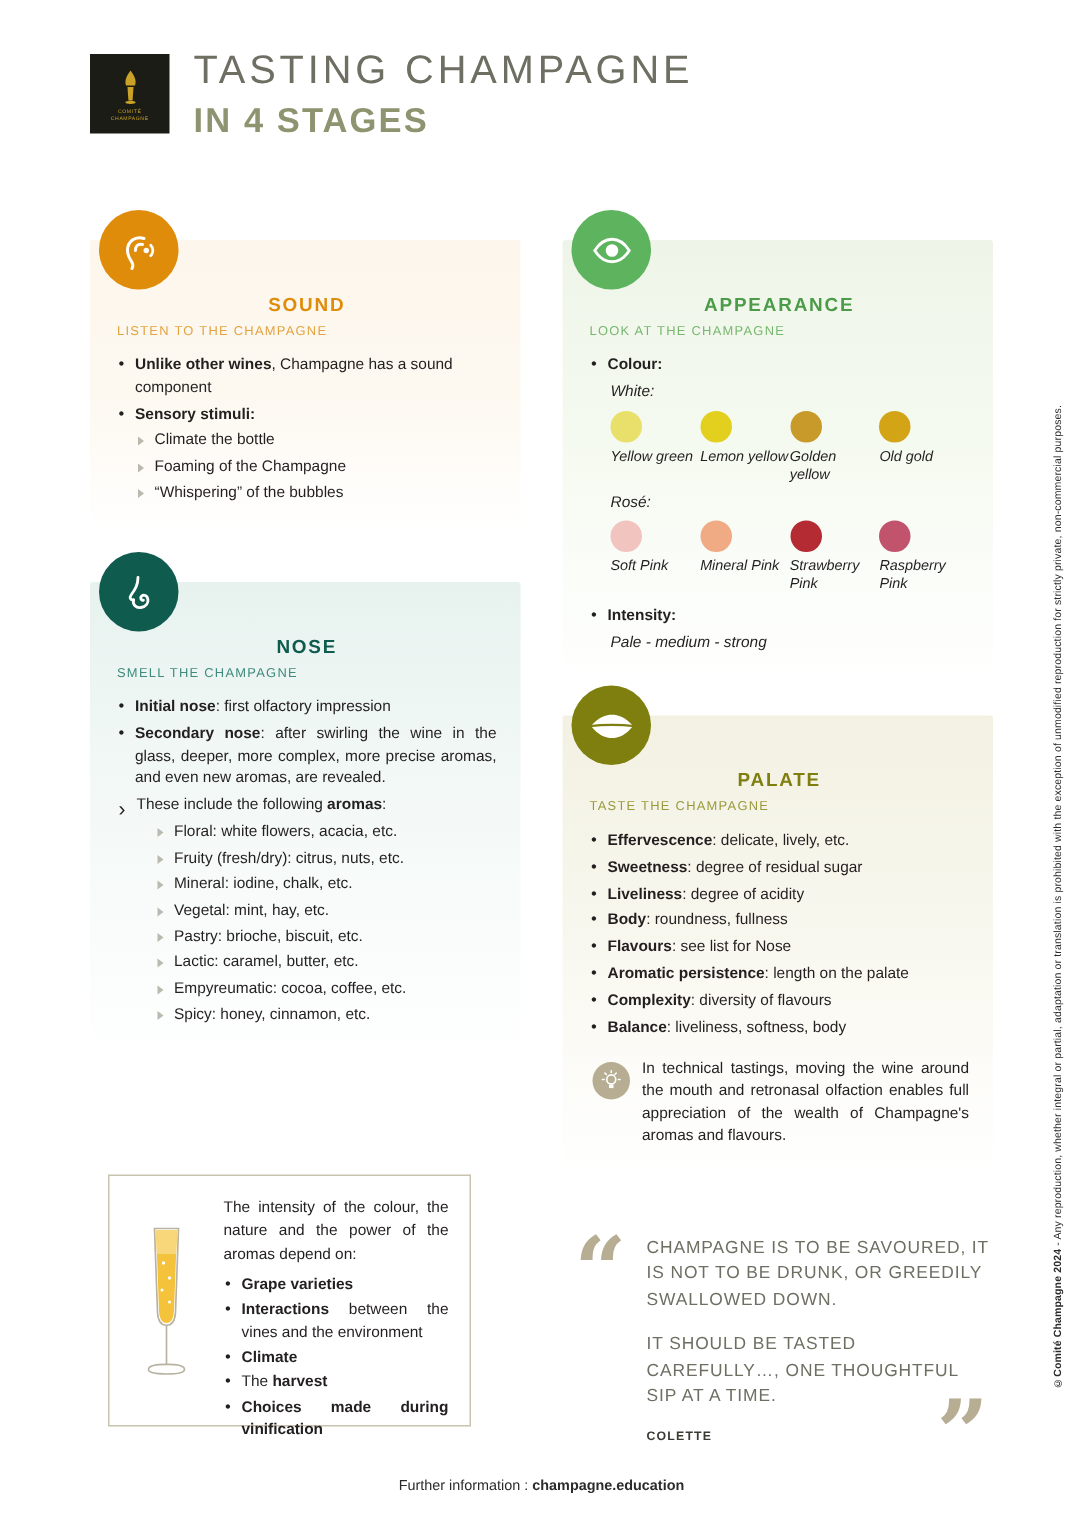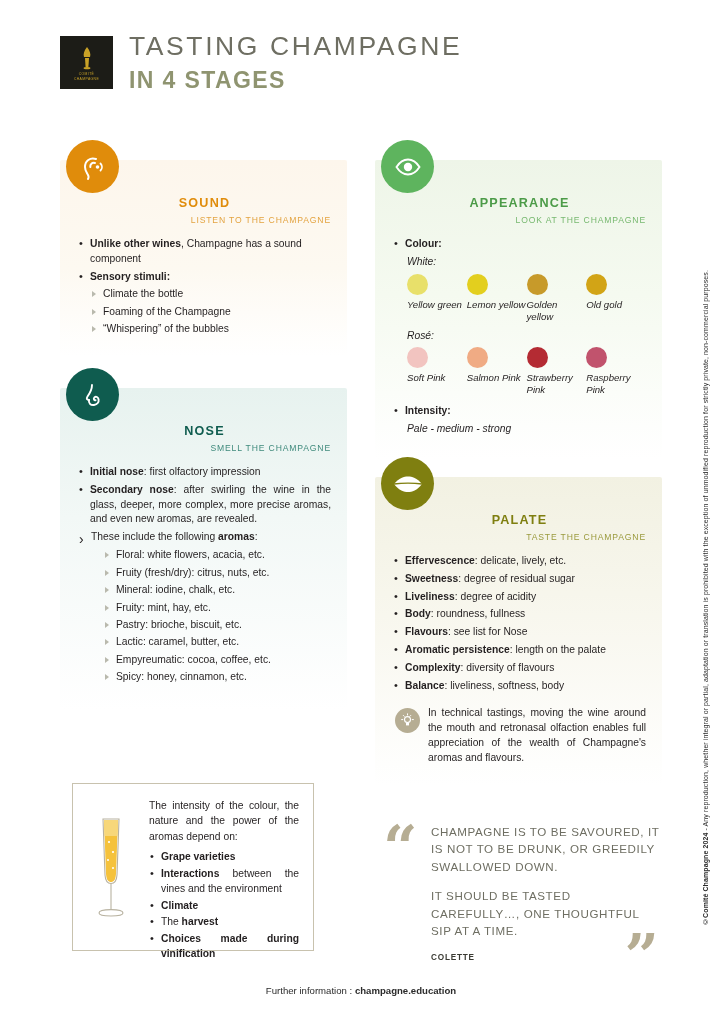--- a/index.html
+++ b/index.html
@@ -78,21 +78,21 @@
     z-index: 5;
   }
   .panel-title {
     text-align: center;
     font-weight: bold;
     font-size: 12.6px;
     letter-spacing: 1.2px;
     margin-bottom: 2px;
   }
   .panel-subtitle {
-    text-align: right;
+    text-align: left;
     font-size: 8.6px;
     letter-spacing: 0.85px;
     margin-bottom: 10px;
   }
 
   ul.bul { list-style: none; margin: 0; padding: 0; }
   ul.bul > li {
     position: relative;
     padding-left: 12px;
     margin-bottom: 3px;
@@ -323,21 +323,21 @@
     <div class="panel-subtitle">SMELL THE CHAMPAGNE</div>
     <ul class="bul">
       <li><b>Initial nose</b><span>: first olfactory impression</span></li>
       <li><b>Secondary nose</b><span>: after swirling the wine in the glass, deeper, more complex, more precise aromas, and even new aromas, are revealed.</span></li>
       <li class="chev" style="padding-left:13px;">
         <span>These include the following </span><b>aromas</b><span>:</span>
         <ul class="arrow">
           <li>Floral: white flowers, acacia, etc.</li>
           <li>Fruity (fresh/dry): citrus, nuts, etc.</li>
           <li>Mineral: iodine, chalk, etc.</li>
-          <li>Fruity: mint, hay, etc.</li>
+          <li>Vegetal: mint, hay, etc.</li>
           <li>Pastry: brioche, biscuit, etc.</li>
           <li>Lactic: caramel, butter, etc.</li>
           <li>Empyreumatic: cocoa, coffee, etc.</li>
           <li>Spicy: honey, cinnamon, etc.</li>
         </ul>
       </li>
     </ul>
   </div>
 </div>
 <style>
@@ -378,21 +378,21 @@
       </div>
     </div>
     <div class="sub-ital">Rosé:</div>
     <div class="swatch-row">
       <div class="swatch">
         <div class="dot" id="r0" style="background: rgb(242, 196, 192);"></div>
         <div class="lbl">Soft Pink</div>
       </div>
       <div class="swatch">
         <div class="dot" id="r1" style="background: rgb(240, 171, 132);"></div>
-        <div class="lbl">Salmon Pink</div>
+        <div class="lbl">Mineral Pink</div>
       </div>
       <div class="swatch">
         <div class="dot" id="r2" style="background: rgb(180, 43, 51);"></div>
         <div class="lbl">Strawberry Pink</div>
       </div>
       <div class="swatch">
         <div class="dot" id="r3" style="background: rgb(193, 83, 109);"></div>
         <div class="lbl">Raspberry Pink</div>
       </div>
     </div>

